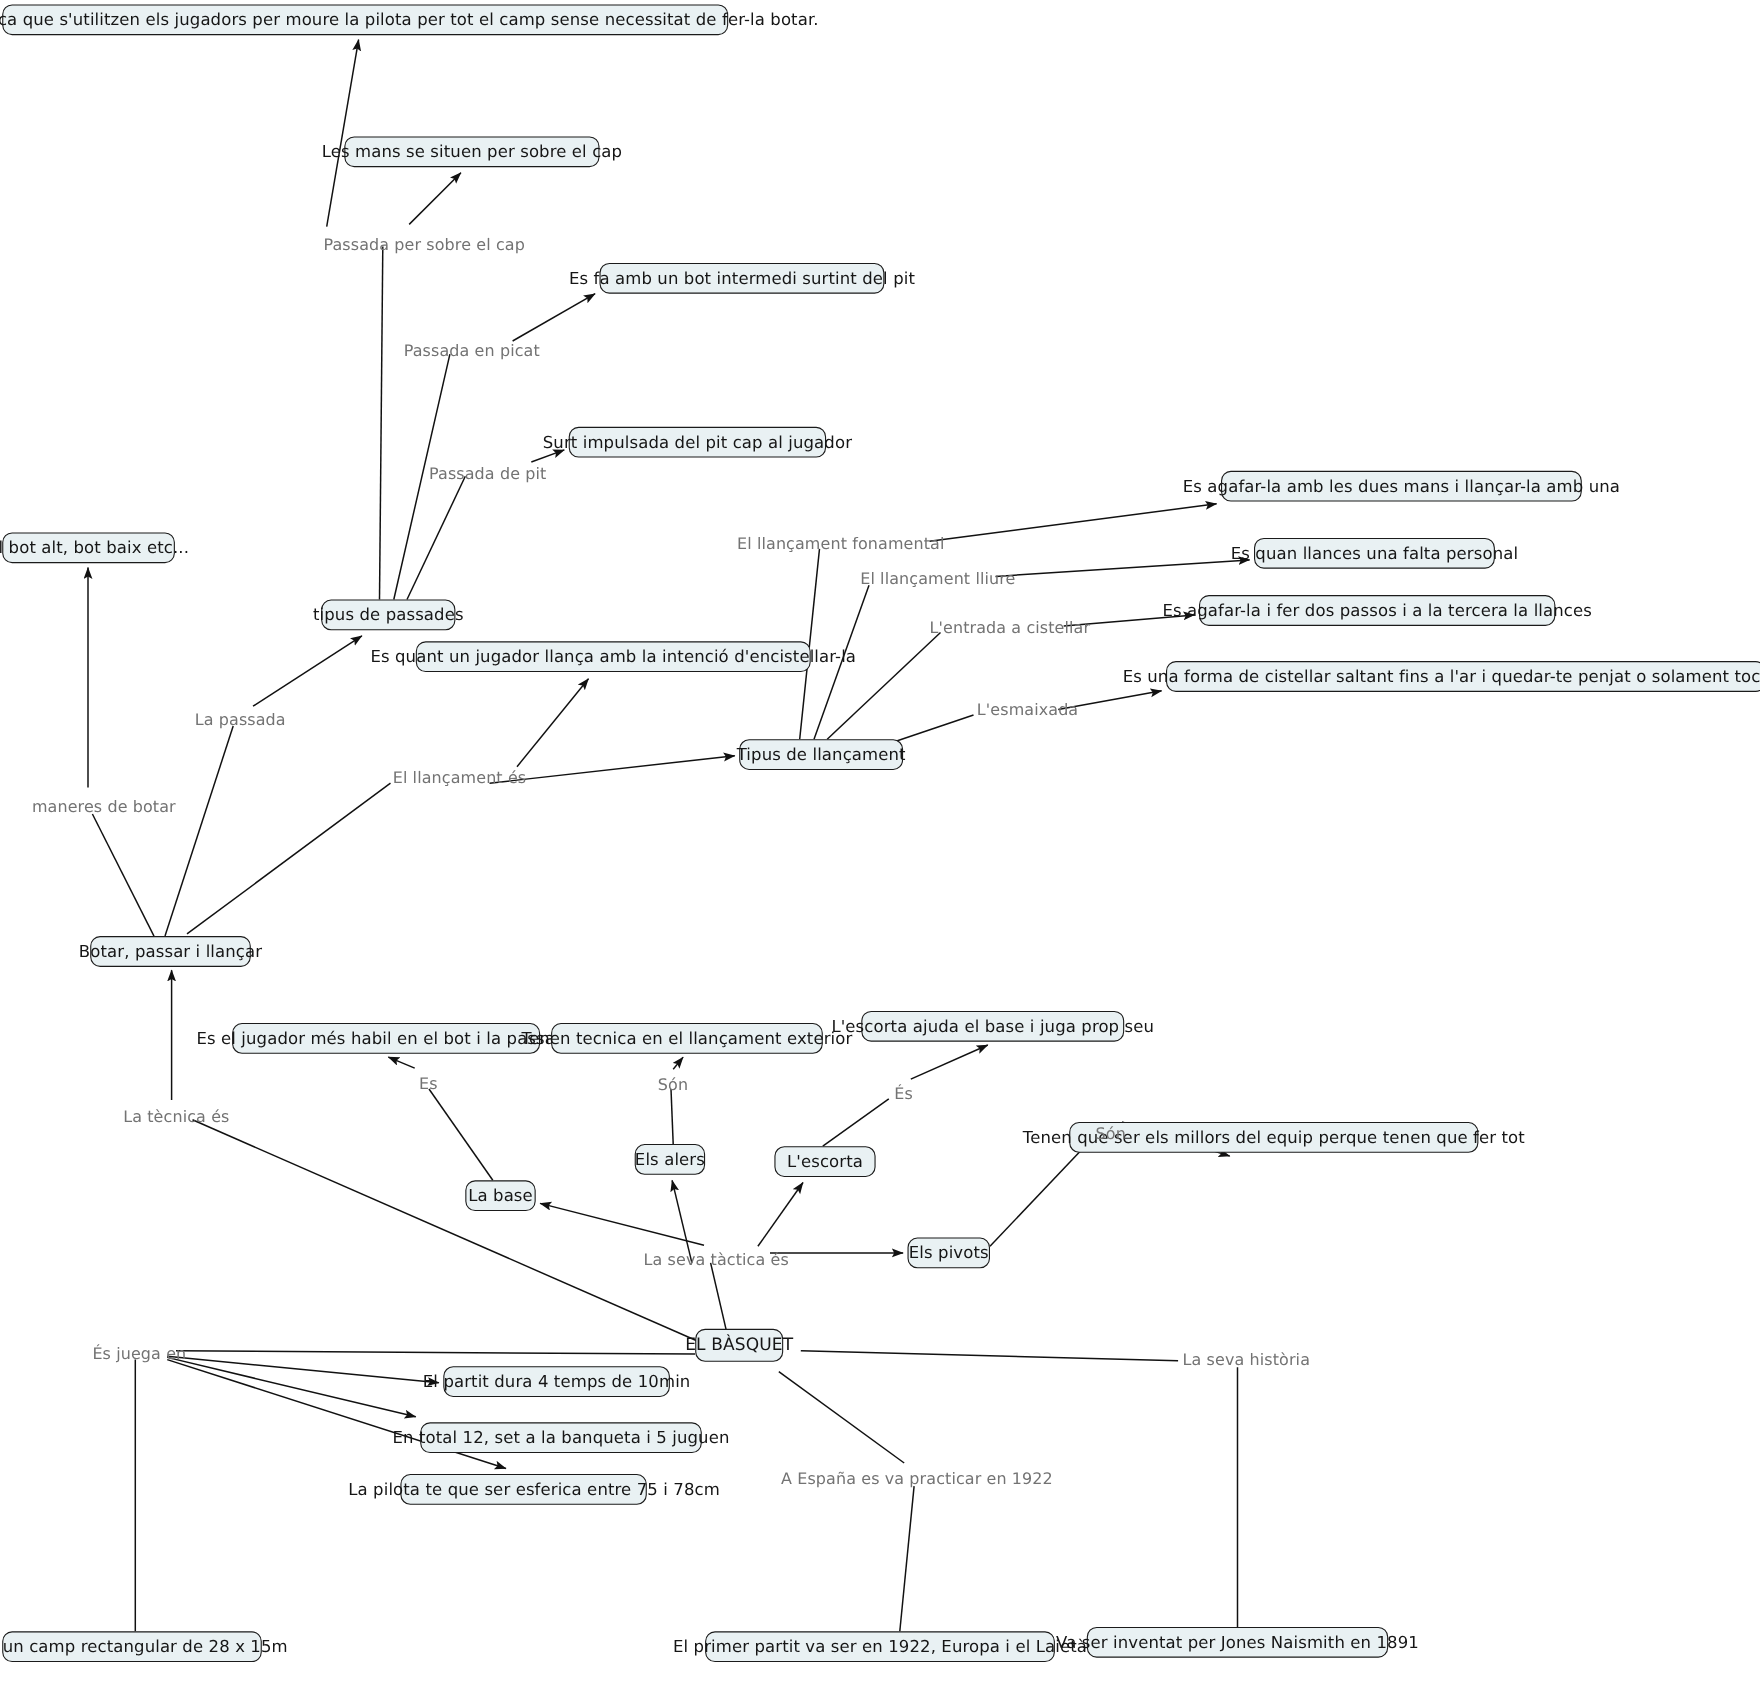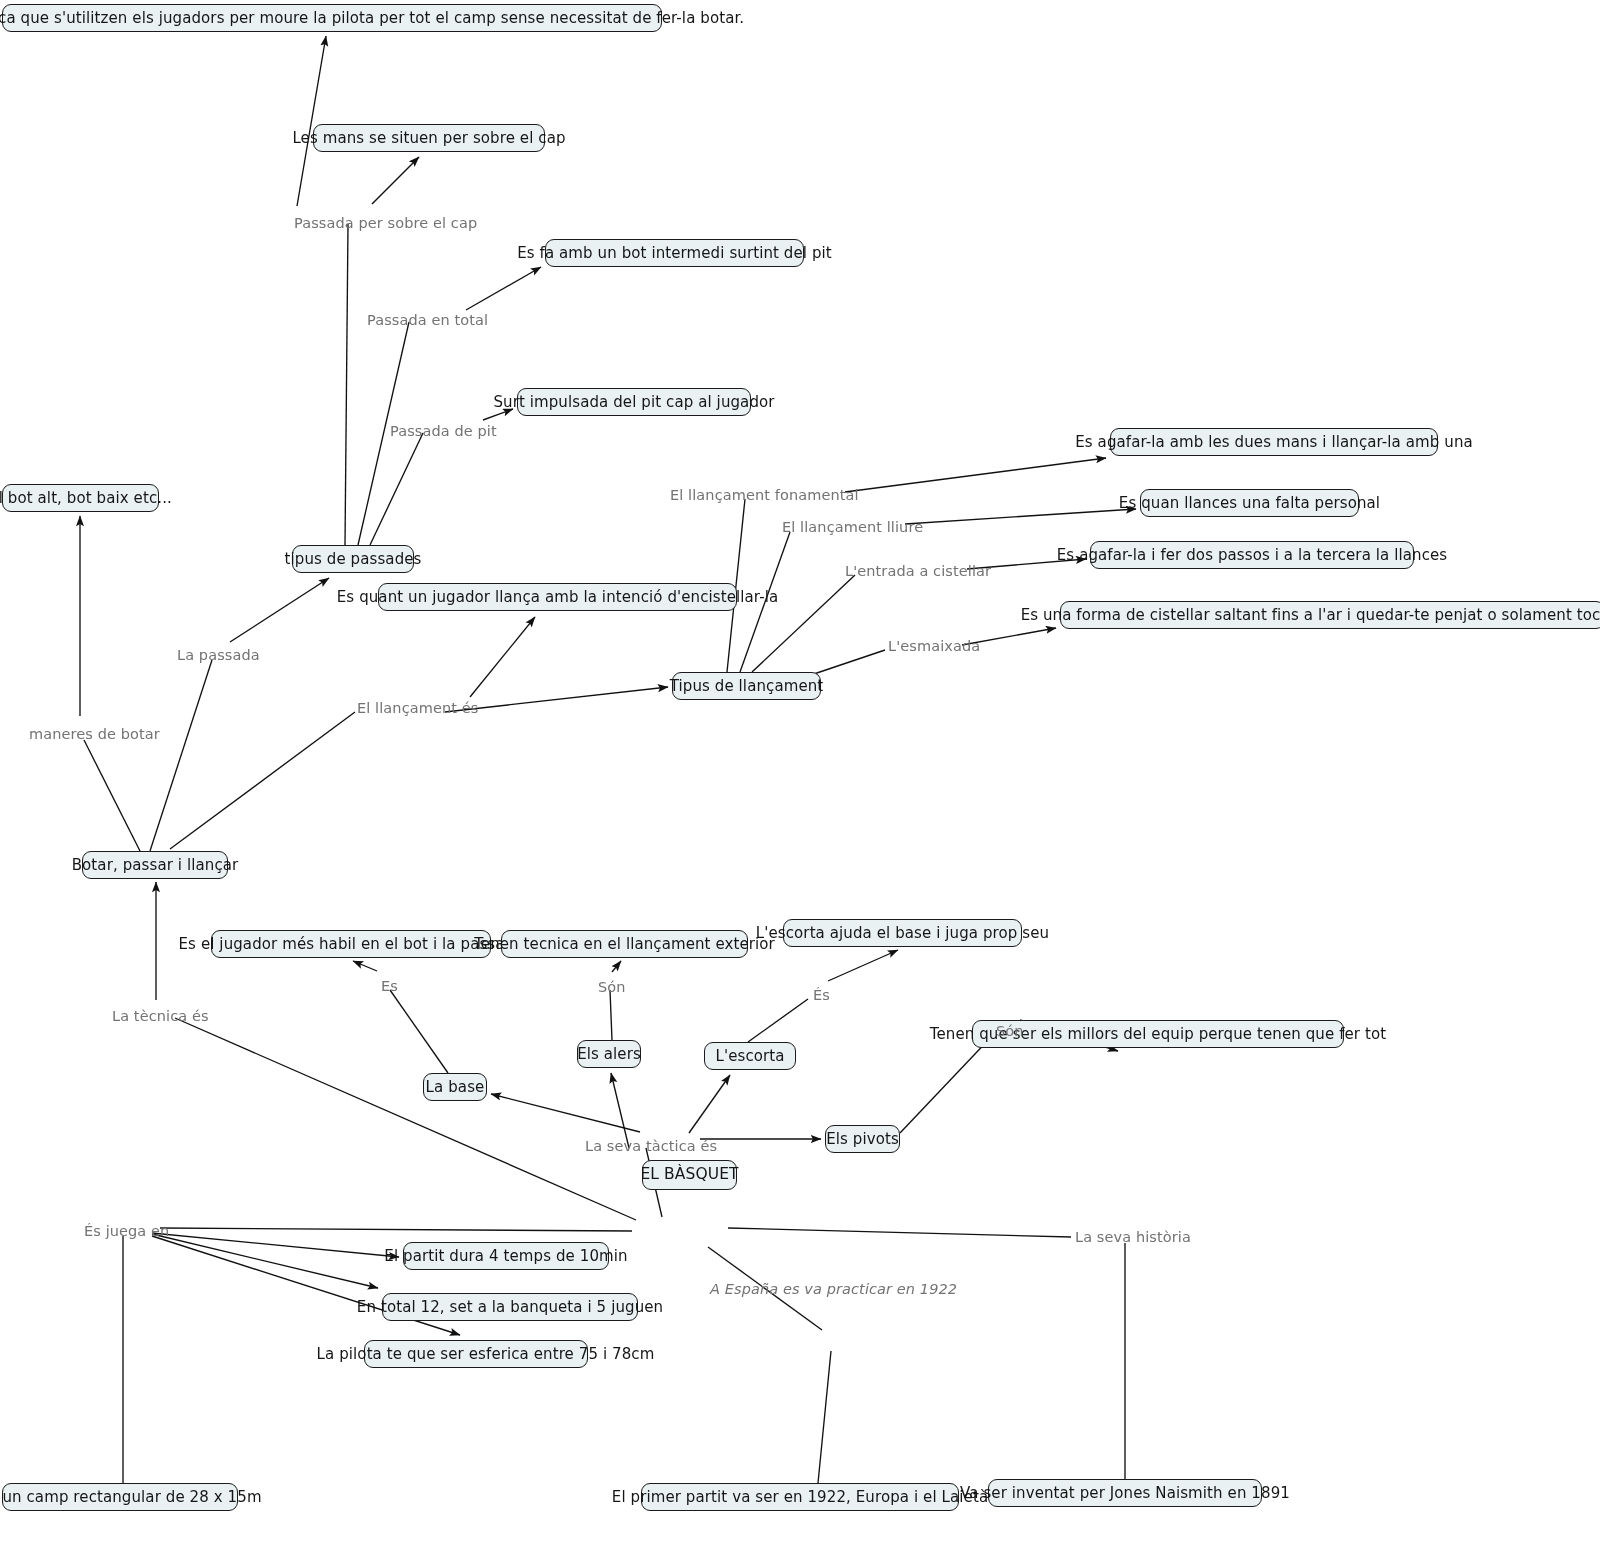--- a/index.html
+++ b/index.html
@@ -130,42 +130,42 @@
       <div class="node" style="left: 672px; top: 672px; width: 149px; height: 28px;">Tipus de llançament</div>
       <div class="node" style="left: 82px; top: 851px; width: 146px; height: 28px;">Botar, passar i llançar</div>
       <div class="node" style="left: 211px; top: 930px; width: 280px; height: 28px;">Es el jugador més habil en el bot i la passada</div>
       <div class="node" style="left: 501px; top: 930px; width: 247px; height: 28px;">Tenen tecnica en el llançament exterior</div>
       <div class="node" style="left: 783px; top: 919px; width: 239px; height: 28px;">L'escorta ajuda el base i juga prop seu</div>
       <div class="node" style="left: 972px; top: 1020px; width: 372px; height: 28px;">Tenen que ser els millors del equip perque tenen que fer tot</div>
       <div class="node" style="left: 577px; top: 1040px; width: 64px; height: 28px;">Els alers</div>
       <div class="node" style="left: 704px; top: 1042px; width: 92px; height: 28px;">L'escorta</div>
       <div class="node" style="left: 423px; top: 1073px; width: 64px; height: 28px;">La base</div>
       <div class="node" style="left: 825px; top: 1125px; width: 75px; height: 28px;">Els pivots</div>
-      <div class="node root" style="left: 632px; top: 1160px; width: 95px; height: 30px; margin-left: 10px;">EL BÀSQUET</div>
+      <div class="node root" style="left: 632px; top: 1208px; width: 80px; height: 30px;">EL BÀSQUET</div>
       <div class="node" style="left: 403px; top: 1242px; width: 206px; height: 28px;">El partit dura 4 temps de 10min</div>
       <div class="node" style="left: 382px; top: 1293px; width: 256px; height: 28px;">En total 12, set a la banqueta i 5 juguen</div>
       <div class="node" style="left: 364px; top: 1340px; width: 224px; height: 28px; padding-left: 28px;">La pilota te que ser esferica entre 75 i 78cm</div>
       <div class="node" style="left: 2px; top: 1483px; width: 236px; height: 28px;">En un camp rectangular de 28 x 15m</div>
       <div class="node" style="left: 641px; top: 1483px; width: 318px; height: 28px;">El primer partit va ser en 1922, Europa i el Laietà</div>
       <div class="node" style="left: 988px; top: 1479px; width: 274px; height: 28px;">Va ser inventat per Jones Naismith en 1891</div>
     </div>
   <div id="label-layer">
       <div class="linklabel" style="left: 294px; top: 216px;">Passada per sobre el cap</div>
-      <div class="linklabel" style="left: 367px; top: 313px;">Passada en total</div>
+      <div class="linklabel" style="left: 367px; top: 313px;">Passada en picat</div>
       <div class="linklabel" style="left: 390px; top: 424px;">Passada de pit</div>
       <div class="linklabel" style="left: 670px; top: 488px;">El llançament fonamental</div>
       <div class="linklabel" style="left: 782px; top: 520px;">El llançament lliure</div>
       <div class="linklabel" style="left: 845px; top: 564px;">L'entrada a cistellar</div>
       <div class="linklabel" style="left: 888px; top: 639px;">L'esmaixada</div>
       <div class="linklabel" style="left: 177px; top: 648px;">La passada</div>
       <div class="linklabel" style="left: 357px; top: 701px; text-align: right;">El llançament és</div>
       <div class="linklabel" style="left: 29px; top: 727px;">maneres de botar</div>
       <div class="linklabel" style="left: 112px; top: 1009px;">La tècnica és</div>
       <div class="linklabel" style="left: 381px; top: 979px;">Es</div>
       <div class="linklabel" style="left: 598px; top: 980px;">Són</div>
       <div class="linklabel" style="left: 813px; top: 988px;">És</div>
       <div class="linklabel" style="left: 996px; top: 1024px;">Són</div>
       <div class="linklabel" style="left: 585px; top: 1139px;">La seva tàctica és</div>
       <div class="linklabel" style="left: 84px; top: 1224px;">És juega en</div>
       <div class="linklabel" style="left: 1075px; top: 1230px;">La seva història</div>
-      <div class="linklabel" style="left: 710px; top: 1282px; font-style: italic;">A España es va practicar en 1922</div>
+      <div class="linklabel" style="left: 710px; top: 1338px;">A España es va practicar en 1922</div>
     </div>
 </div>
 
 </body></html>

